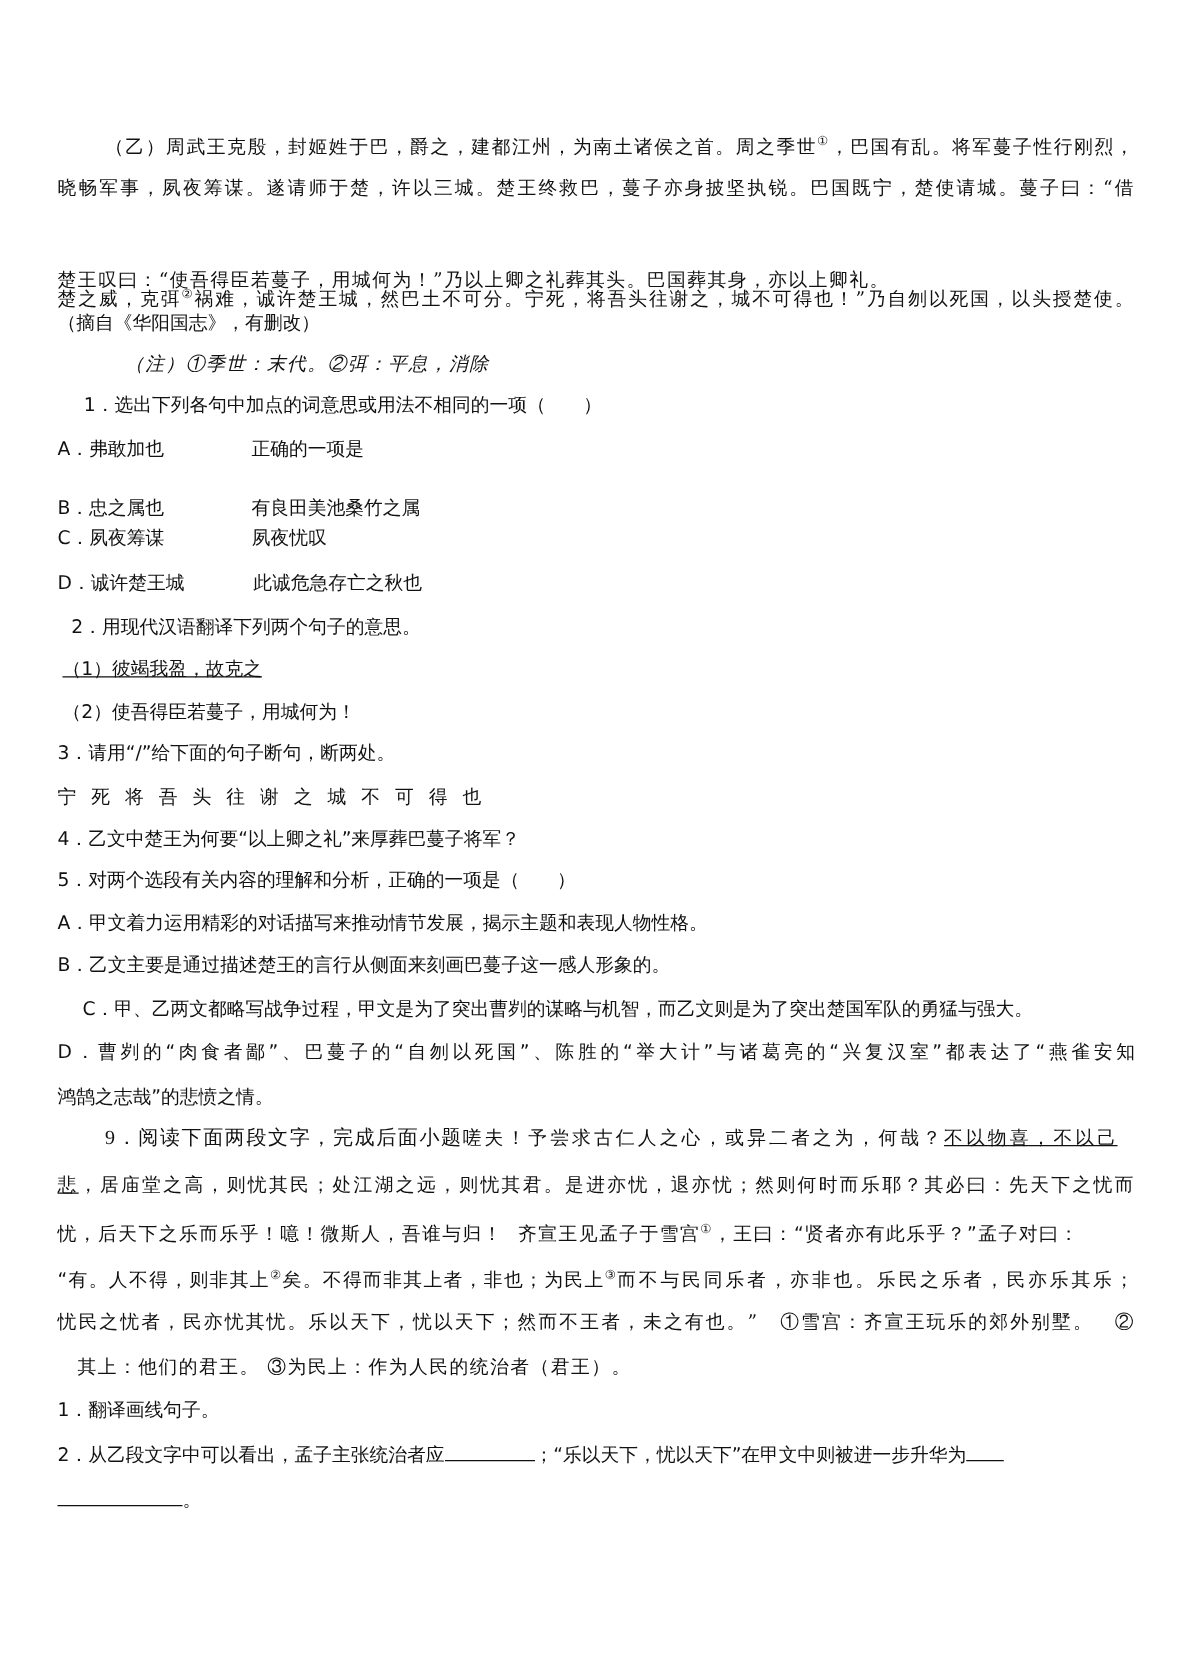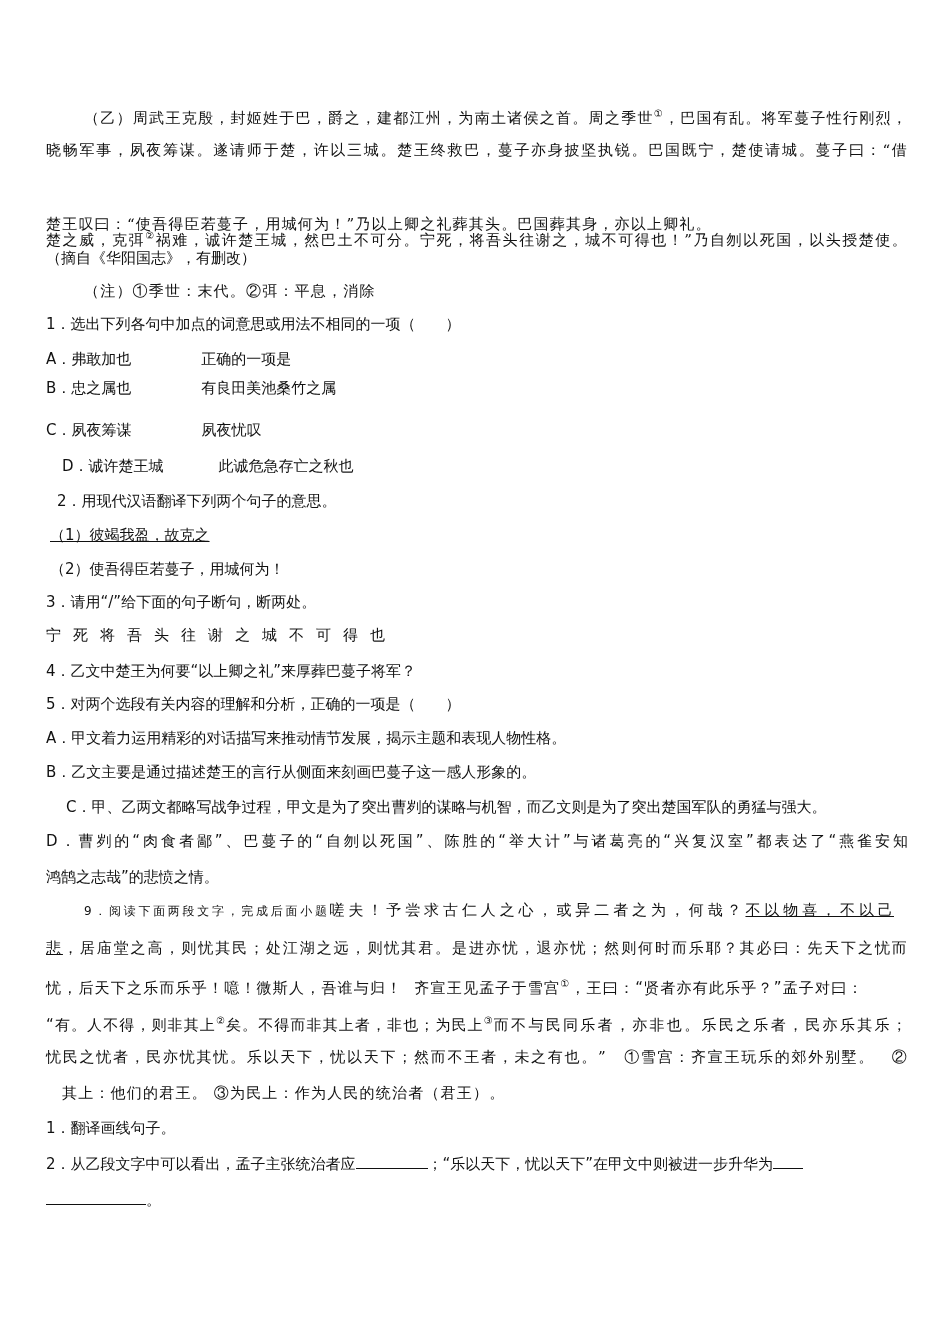--- a/index.html
+++ b/index.html
@@ -3,60 +3,60 @@
 <meta charset="utf-8">
 <style>
   html, body { margin: 0; padding: 0; background: #ffffff; }
   body { width: 950px; height: 1344px; position: relative; overflow: hidden;
          font-family: "DejaVu Serif", "Liberation Serif", serif; color: #111; }
   .line { position: absolute; left: 46px; white-space: nowrap; font-size: 15px; line-height: 20px; }
   .kai { font-family: "DejaVu Serif", "Liberation Serif", serif; letter-spacing: 1.2px; }
   .song { font-family: "DejaVu Sans", "Liberation Sans", sans-serif; font-size: 15px; }
   .just { width: 862px; text-align: justify; text-align-last: justify; }
   .ind { left: 84px; }
-  .ind2 { left: 84px; }
+  .ind2 { left: 100px; font-style: italic; }
   .opt-a { display: inline-block; width: 130px; }
   .sup { font-size: 10px; vertical-align: 6px; }
   .u { text-decoration: underline; }
-  .spaced { letter-spacing: 12px; font-family: Liberation Mono, monospace; }
+  .spaced { letter-spacing: 12px; }
   .blank { display: inline-block; border-bottom: 1px solid #111; height: 14px; }
 </style>
 </head>
 <body>
 
 <div class="line kai just ind" style="top:104px; width:824px;"><span>（乙）周武王克殷，封姬姓于巴，爵之，建都江州，为南土诸侯之首。周之季世</span><span class="sup">①</span><span>，巴国有乱。将军蔓子性行刚烈，</span></div>
 <div class="line kai just" style="top:140px;">晓畅军事，夙夜筹谋。遂请师于楚，许以三城。楚王终救巴，蔓子亦身披坚执锐。巴国既宁，楚使请城。蔓子曰：“借</div>
 <div class="line kai just" style="top:187px;margin-top:39px;"><span>楚之威，克弭</span><span class="sup">②</span><span>祸难，诚许楚王城，然巴土不可分。宁死，将吾头往谢之，城不可得也！”乃自刎以死国，以头授楚使。</span></div>
 <div class="line kai" style="top:214px;">楚王叹曰：“使吾得臣若蔓子，用城何为！”乃以上卿之礼葬其头。巴国葬其身，亦以上卿礼。</div>
 <div class="line song" style="top:248px;">（摘自《华阳国志》，有删改）</div>
 <div class="line kai ind2" style="top:281px;">（注）①季世：末代。②弭：平息，消除</div>
 
-<div class="line song" style="top:314px;">1．选出下列各句中加点的词意思或用法不相同的一项（　　）</div>
+<div class="line song" style="top:314px;margin-left:21px;">1．选出下列各句中加点的词意思或用法不相同的一项（　　）</div>
 <div class="line song" style="top:349px;"><span>A．</span><span class="opt-a">弗敢加也</span><span>正确的一项是</span></div>
-<div class="line song" style="top:378px;"><span>B．</span><span class="opt-a">忠之属也</span><span>有良田美池桑竹之属</span></div>
+<div class="line song" style="top:396px;"><span>B．</span><span class="opt-a">忠之属也</span><span>有良田美池桑竹之属</span></div>
 <div class="line song" style="top:420px;"><span>C．</span><span class="opt-a">夙夜筹谋</span><span>夙夜忧叹</span></div>
-<div class="line song" style="top:456px;margin-left:16px;"><span>D．</span><span class="opt-a">诚许楚王城</span><span>此诚危急存亡之秋也</span></div>
+<div class="line song" style="top:456px;"><span>D．</span><span class="opt-a">诚许楚王城</span><span>此诚危急存亡之秋也</span></div>
 
 <div class="line song" style="top:491px;margin-left:11px;">2．用现代汉语翻译下列两个句子的意思。</div>
 <div class="line song" style="top:525px; left:50px;text-decoration:underline;">（1）彼竭我盈，故克之</div>
 <div class="line song" style="top:559px; left:50px;">（2）使吾得臣若蔓子，用城何为！</div>
 
 <div class="line song" style="top:592px;">3．请用“/”给下面的句子断句，断两处。</div>
 <div class="line song spaced" style="top:627px;">宁死将吾头往谢之城不可得也</div>
 
 <div class="line song" style="top:661px;">4．乙文中楚王为何要“以上卿之礼”来厚葬巴蔓子将军？</div>
 
 <div class="line song" style="top:694px;">5．对两个选段有关内容的理解和分析，正确的一项是（　　）</div>
 <div class="line song" style="top:728px;">A．甲文着力运用精彩的对话描写来推动情节发展，揭示主题和表现人物性格。</div>
 <div class="line song" style="top:762px;">B．乙文主要是通过描述楚王的言行从侧面来刻画巴蔓子这一感人形象的。</div>
 <div class="line song" style="top:797px;margin-left:20px;">C．甲、乙两文都略写战争过程，甲文是为了突出曹刿的谋略与机智，而乙文则是为了突出楚国军队的勇猛与强大。</div>
 <div class="line song just" style="top:831px;">D．曹刿的“肉食者鄙”、巴蔓子的“自刎以死国”、陈胜的“举大计”与诸葛亮的“兴复汉室”都表达了“燕雀安知</div>
 <div class="line song" style="top:867px;">鸿鹄之志哉”的悲愤之情。</div>
 
-<div class="line ind just" style="top:900px; width:810px; font-size:15px;"><span class="song" style="font-size:12px;">9．阅读下面两段文字，完成后面小题</span><span class="kai">嗟夫！予尝求古仁人之心，或异二者之为，何哉？</span><span class="kai u">不以物喜，不以己</span></div>
+<div class="line ind just" style="top:900px; width:810px; font-size:15px;"><span class="song" style="font-size:16px;font-family:Liberation Serif, serif;">9．阅读下面两段文字，完成后面小题</span><span class="kai">嗟夫！予尝求古仁人之心，或异二者之为，何哉？</span><span class="kai u">不以物喜，不以己</span></div>
 <div class="line kai just" style="top:938px;"><span class="u">悲</span><span>，居庙堂之高，则忧其民；处江湖之远，则忧其君。是进亦忧，退亦忧；然则何时而乐耶？其必曰：先天下之忧而</span></div>
 <div class="line kai" style="top:974px;"><span>忧，后天下之乐而乐乎！噫！微斯人，吾谁与归！</span>&nbsp;&nbsp;<span class="song">齐宣王见孟子于雪宫</span><span class="sup">①</span><span class="song">，王曰：“贤者亦有此乐乎？”孟子对曰：</span></div>
 <div class="line just" style="top:1011px;"><span class="song">“有。人不得，则非其上</span><span class="sup">②</span><span class="song">矣。不得而非其上者，非也；为民上</span><span class="sup">③</span><span class="kai">而不与民同乐者，亦非也。乐民之乐者，民亦乐其乐；</span></div>
 <div class="line kai just" style="top:1047px;">忧民之忧者，民亦忧其忧。乐以天下，忧以天下；然而不王者，未之有也。”　①雪宫：齐宣王玩乐的郊外别墅。　②</div>
 <div class="line kai" style="top:1083px;margin-left:16px;">其上：他们的君王。 ③为民上：作为人民的统治者（君王）。</div>
 <div class="line song" style="top:1118px;">1．翻译画线句子。</div>
 <div class="line song" style="top:1154px;"><span>2．从乙段文字中可以看出，孟子主张统治者应</span><span class="blank" style="width:72px;"></span><span>；“乐以天下，忧以天下”在甲文中则被进一步升华为</span><span class="blank" style="width:30px;"></span></div>
 <div class="line song" style="top:1190px;"><span class="blank" style="width:100px;"></span><span>。</span></div>
 
 </body></html>

